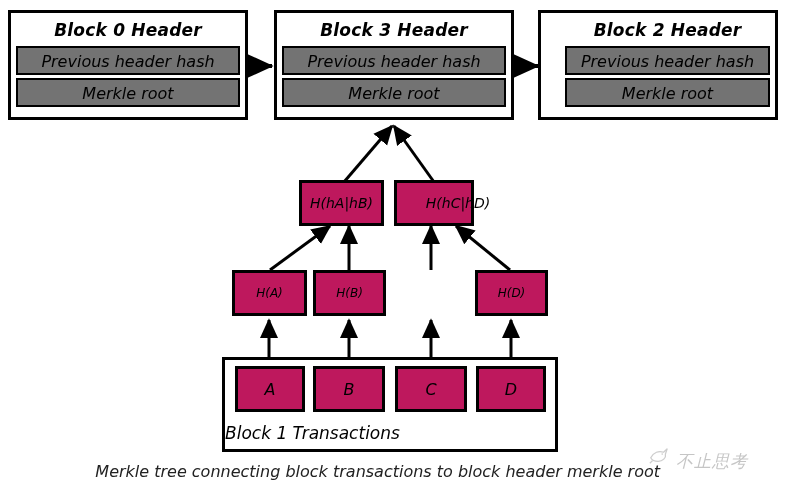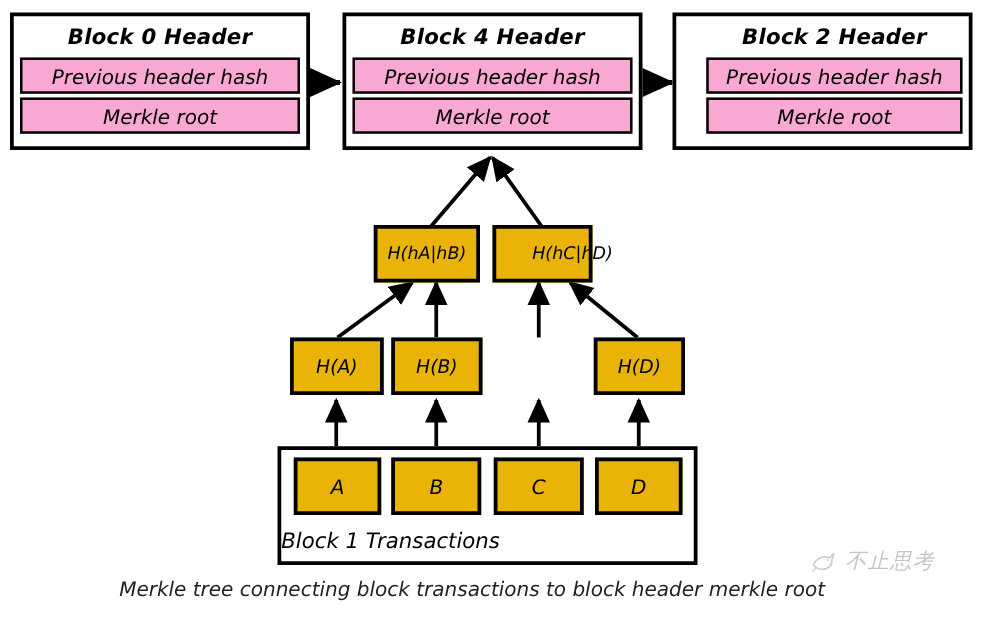--- a/index.html
+++ b/index.html
@@ -36,43 +36,43 @@
     text-align: center;
     font-weight: bold;
     font-size: 17px;
     line-height: 26px;
     letter-spacing: 0.2px;
     white-space: nowrap;
   }
   .block-field {
     box-sizing: border-box;
     border: 2px solid #000000;
-    background: #f9a8d4;
+    background: #737373;
     text-align: center;
     font-size: 16px;
     line-height: 27px;
     height: 29px;
     margin-top: 3px;
     white-space: nowrap;
     overflow: hidden;
   }
 
   
   .node-box {
     position: absolute;
     box-sizing: border-box;
     border: 3px solid #000000;
-    background: #eab308;
+    background: #be185d;
     display: flex;
     align-items: center;
     justify-content: center;
     font-size: 14px;
     white-space: nowrap;
   }
-  .node-box.leafhash { font-size: 15px; }
+  .node-box.leafhash { font-size: 12px; }
   .node-box.tx { font-size: 16px; }
 
   
   #tx-container {
     position: absolute;
     box-sizing: border-box;
     border: 3px solid #000000;
     background: #ffffff;
   }
   #tx-container-label {
@@ -113,20 +113,21 @@
     display: flex;
     align-items: center;
     gap: 6px;
     opacity: 0.42;
   }
   #watermark-text {
     font-size: 17px;
     color: #777777;
     letter-spacing: 1px;
     white-space: nowrap;
+    margin-top: 13px;
   }
   #watermark-logo {
     width: 22px;
     height: 22px;
   }
 </style>
 </head>
 <body>
 
 <div id="diagram-root">
@@ -184,21 +185,21 @@
     </g>
   </svg>
 
   <div class="block-header" style="left:8px; top:10px; width:240px; height:110px;">
     <div class="block-title">Block 0 Header</div>
     <div class="block-field">Previous header hash</div>
     <div class="block-field">Merkle root</div>
   </div>
 
   <div class="block-header" style="left:274px; top:10px; width:240px; height:110px;">
-    <div class="block-title">Block 4 Header</div>
+    <div class="block-title">Block 3 Header</div>
     <div class="block-field">Previous header hash</div>
     <div class="block-field">Merkle root</div>
   </div>
 
   <div class="block-header" style="left:538px; top:10px; width:240px; height:110px;padding-left:24px;">
     <div class="block-title">Block 2 Header</div>
     <div class="block-field">Previous header hash</div>
     <div class="block-field">Merkle root</div>
   </div>
 

